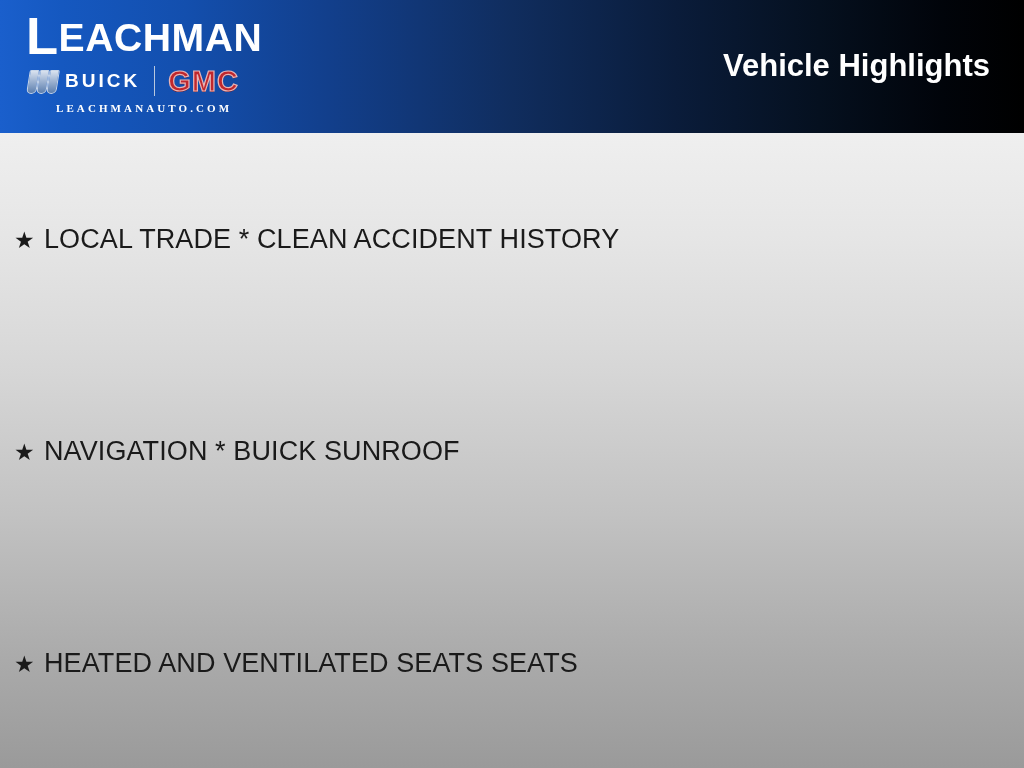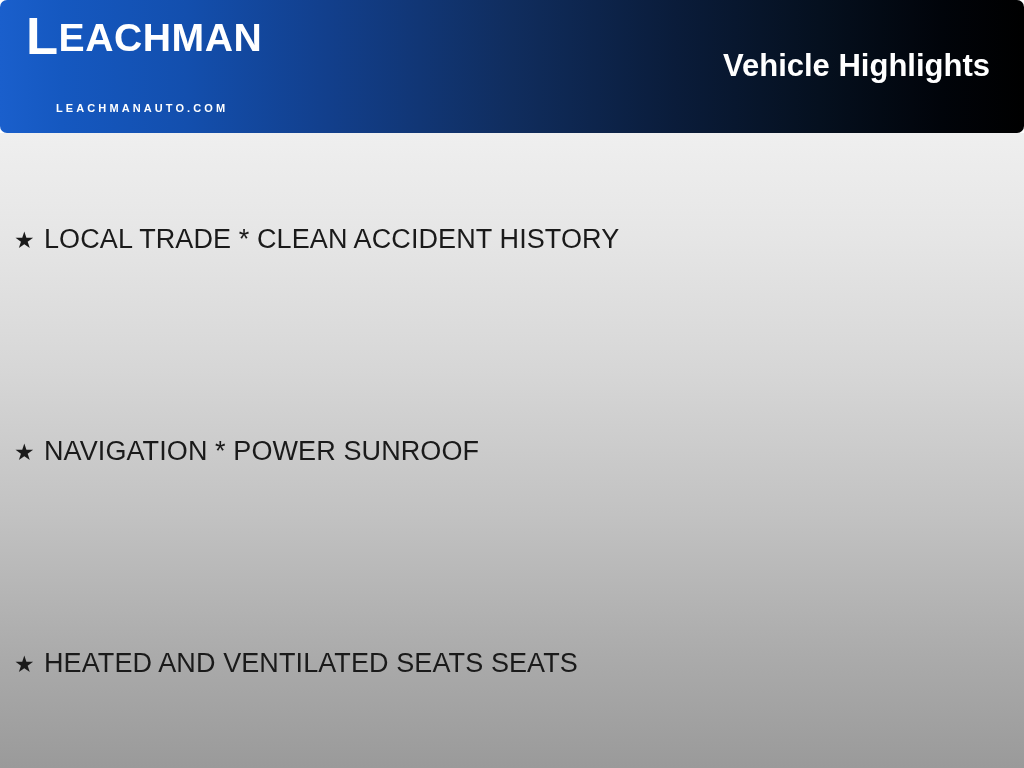--- a/index.html
+++ b/index.html
@@ -30,21 +30,20 @@
         #1a5fcc 0%,
         #1558c0 6%,
         #134fae 18%,
         #123f8c 32%,
         #102d5e 50%,
         #0a1c3a 66%,
         #05101f 80%,
         #01040a 92%,
         #000000 100%);
     overflow: hidden;
-    border-radius: 7px;
   }
 
   
   .logo-block {
     position: absolute;
     left: 18px;
     top: 14px;
     width: 290px;
     height: 108px;
   }
@@ -130,21 +129,21 @@
     white-space: nowrap;
     -webkit-text-stroke: 1.2px #e8b4b6;
     text-shadow: 0 1px 0 #7e1216;
   }
 
   .logo-url {
     position: absolute;
     left: 38px;
     top: 88px;
     color: #ffffff;
-    font-family: Liberation Sans, sans-serif;
+    font-family: Liberation Serif, serif;
     font-weight: bold;
     font-size: 11px;
     letter-spacing: 3.1px;
     white-space: nowrap;
   }
 
   
   .header-title {
     position: absolute;
     right: 34px;
@@ -209,38 +208,48 @@
 </head>
 <body>
 
 <div id="slide">
 
   <div class="header">
 
     <div class="logo-block">
       <div class="logo-leachman"><span class="cap">L</span><span class="rest">EACHMAN</span></div>
 
+      <div class="brand-row">
+        <span class="tri-shield">
+          <span class="shield s1"></span>
+          <span class="shield s2"></span>
+          <span class="shield s3"></span>
+        </span>
+        <span class="buick-word">BUICK</span>
+        <span class="brand-divider"></span>
+        <span class="gmc-word">GMC</span>
+      </div>
 
       <div class="logo-url">LEACHMANAUTO.COM</div>
     </div>
 
     <div class="header-title">Vehicle Highlights</div>
   </div>
 
   <div class="body-area">
     <ul class="highlights">
 
       <li class="highlight-item i0">
         <span class="star-icon">★</span>
         <span class="highlight-text">LOCAL TRADE * CLEAN ACCIDENT HISTORY</span>
       </li>
 
       <li class="highlight-item i1">
         <span class="star-icon">★</span>
-        <span class="highlight-text">NAVIGATION * POWER SUNROOF</span>
+        <span class="highlight-text">NAVIGATION * BUICK SUNROOF</span>
       </li>
 
       <li class="highlight-item i2">
         <span class="star-icon">★</span>
         <span class="highlight-text">HEATED AND VENTILATED SEATS SEATS</span>
       </li>
 
     </ul>
   </div>
 

